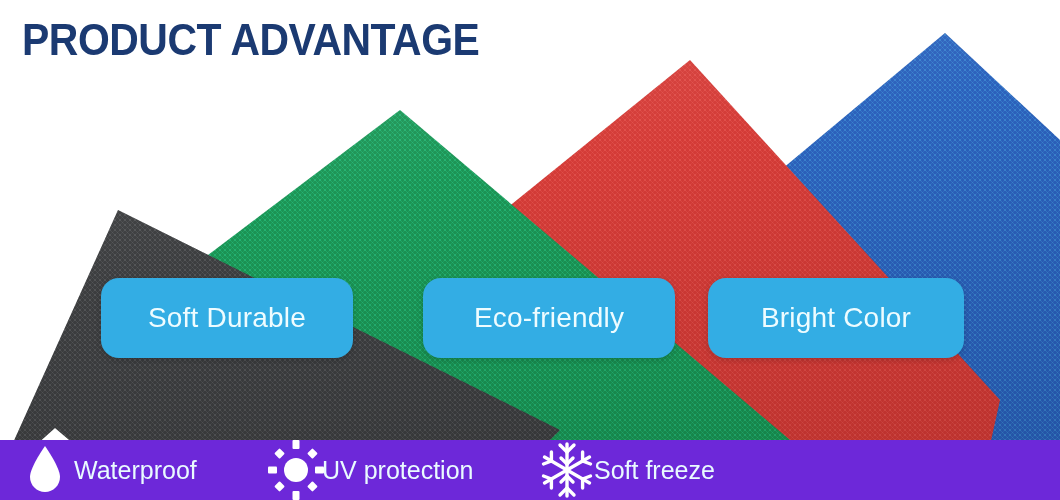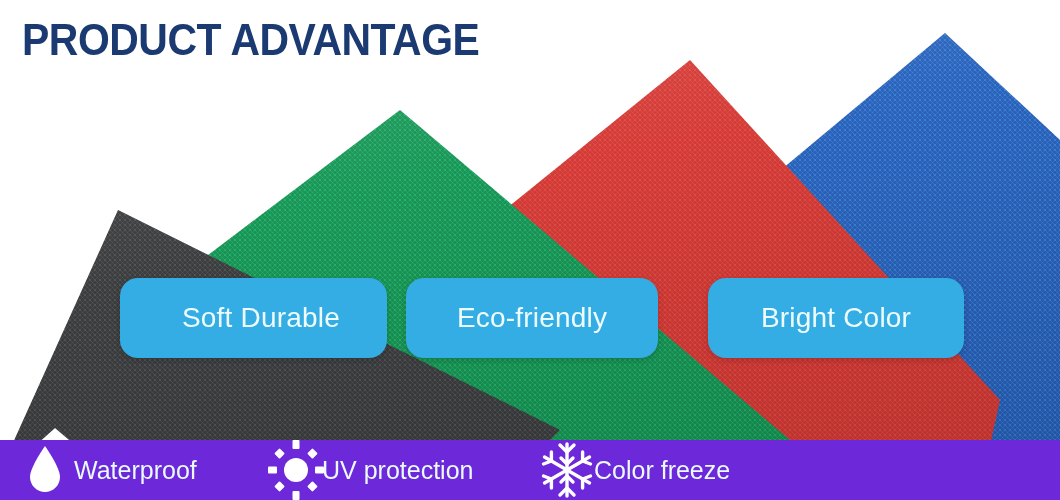--- a/index.html
+++ b/index.html
@@ -74,22 +74,22 @@
     display: flex;
     align-items: center;
     justify-content: center;
     color: #eefcff;
     font-size: 28px;
     letter-spacing: 0.2px;
     white-space: nowrap;
     z-index: 30;
     box-shadow: 0 2px 6px rgba(0,0,0,0.18);
   }
-  #pill-soft-durable { left: 120px; width: 252px; padding-left: 15px; }
-  #pill-eco-friendly { left: 406px; width: 252px; }
+  #pill-soft-durable { left: 101px; width: 252px; }
+  #pill-eco-friendly { left: 423px; width: 252px; }
   #pill-bright-color { left: 708px; width: 256px; }
 
   
   #feature-bar {
     position: absolute;
     left: 0;
     top: 440px;
     width: 1060px;
     height: 60px;
     z-index: 35;
@@ -226,18 +226,18 @@
               <line x1="42.6" y1="21" x2="50.5" y2="24"></line>
 
             <line x1="11.4" y1="39" x2="11.4" y2="48"></line>
               <line x1="11.4" y1="39" x2="3.5" y2="36"></line>
 
             <line x1="42.6" y1="39" x2="42.6" y2="48"></line>
               <line x1="42.6" y1="39" x2="50.5" y2="36"></line>
           </g>
         </svg>
       </span>
-      <span class="flabel">Color freeze</span>
+      <span class="flabel">Soft freeze</span>
     </div>
 
 
   </div>
 </div>
 
 </body></html>

